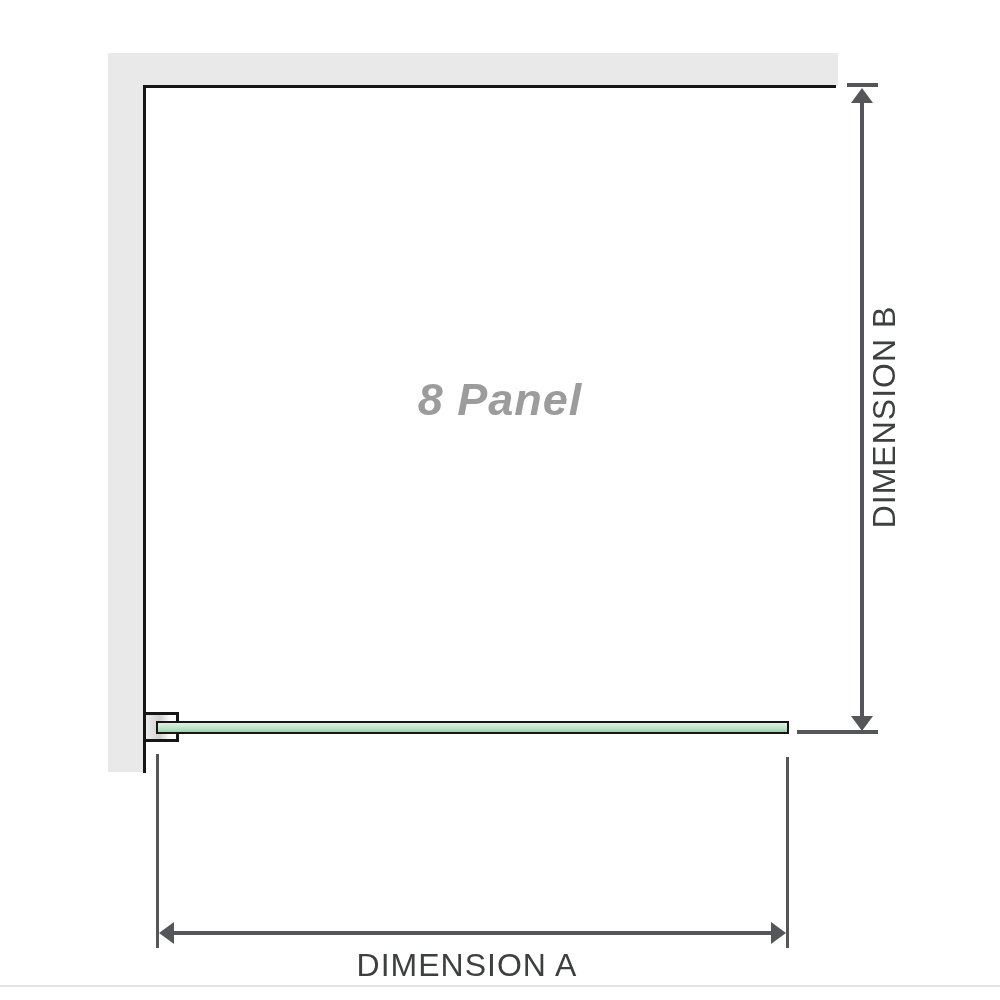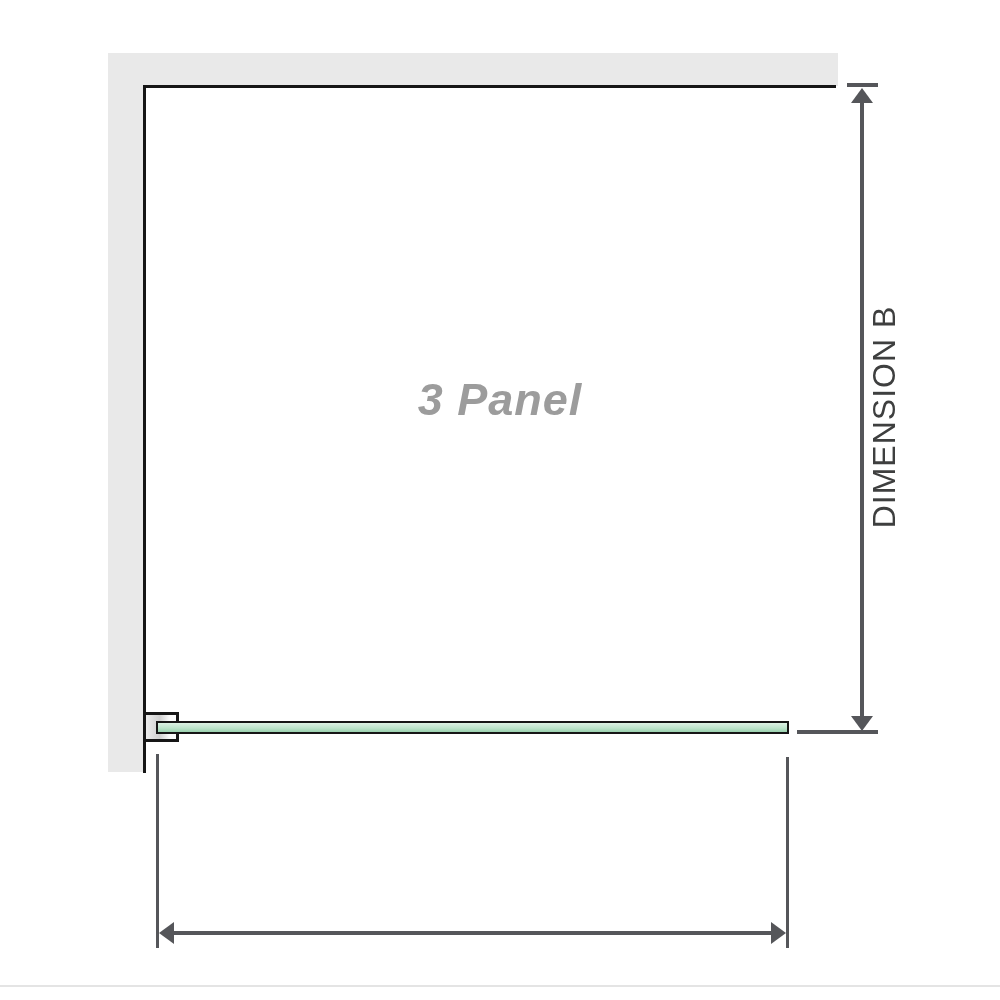--- a/index.html
+++ b/index.html
@@ -111,33 +111,34 @@
 </style>
 </head>
 <body>
 
 <div class="canvas">
 
   <div class="wall-top"></div>
   <div class="wall-left"></div>
 
   <div class="panel-area"></div>
-  <div class="panel-label">3 Panel</div>
+  <div class="panel-label">8 Panel</div>
 
   <div class="bracket"></div>
   <div class="glass"></div>
 
   <div class="dline dimb-tick-top"></div>
   <div class="arrowhead arrow-up dimb-arrow-up"></div>
   <div class="dline dimb-line"></div>
   <div class="arrowhead arrow-down dimb-arrow-down"></div>
   <div class="dline dimb-tick-bottom"></div>
   <div class="dim-label dim-b-label">DIMENSION B</div>
 
   <div class="dline dima-ext-left"></div>
   <div class="dline dima-ext-right"></div>
   <div class="arrowhead arrow-left dima-arrow-left"></div>
   <div class="dline dima-line"></div>
   <div class="arrowhead arrow-right dima-arrow-right"></div>
+  <div class="dim-label dim-a-label">DIMENSION A</div>
 
   <div class="baseline"></div>
 
 </div>
 
 </body></html>

